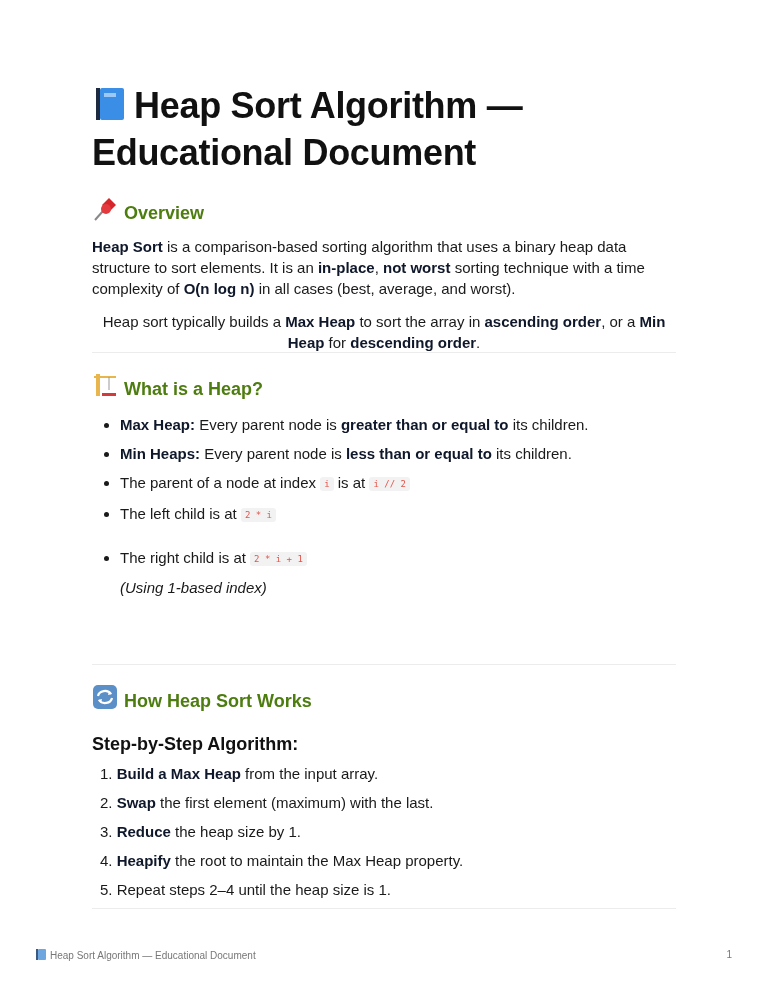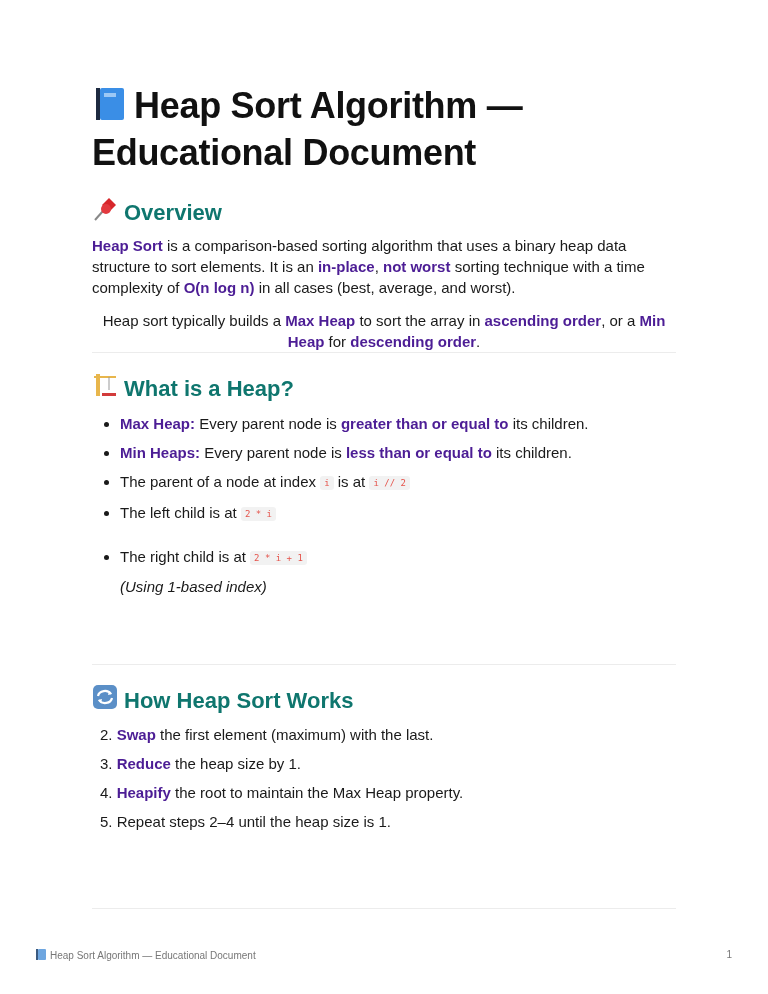--- a/index.html
+++ b/index.html
@@ -9,26 +9,26 @@
       color: #1a1a1a;
     }
     .page { position: absolute; left: 92px; top: 0; width: 584px; }
     h1 {
       position: absolute; top: 84px; left: 0; margin: 0;
       font-size: 36px; line-height: 43px; font-weight: 700; letter-spacing: -0.3px;
       color: #111;
     }
     .emoji { display: inline-block; vertical-align: -4px; margin-right: 6px; }
     h2 {
-      margin: 0; font-size: 22px; line-height: 28px; font-weight: 700; color: #0f766e;
+      margin: 0; font-size: 18px; line-height: 28px; font-weight: 700; color: #4d7c0f;
       display: flex; align-items: center;
     }
     h3 { margin: 0; font-size: 18px; line-height: 24px; font-weight: 700; color: #111; }
     p, li { font-size: 15px; line-height: 21px; margin: 0; }
-    b { font-weight: 700; color: #4c1d95; }
+    b { font-weight: 700; color: #0f172a; }
     .section { position: absolute; left: 0; width: 584px; }
     hr { border: 0; border-top: 1px solid #ececec; margin: 0; position: absolute; left: 0; width: 584px; }
     ul { margin: 0; padding-left: 28px; }
     ul li { list-style: disc; }
     code {
       font-family: "DejaVu Sans Mono", monospace; font-size: 9px; color: #e5534b;
       background: #f2f2f2; border-radius: 3px; padding: 2px 4px; vertical-align: 1px;
     }
     .footer { position: absolute; top: 949px; left: 36px; right: 36px; font-size: 10px; color: #777; display: flex; justify-content: space-between; }
     .footer-left { display: flex; align-items: center; }
@@ -96,21 +96,23 @@
         <svg width="26" height="26" viewBox="0 0 26 26">
             <rect x="1" y="1" width="24" height="24" rx="5" fill="#5b8fc7"></rect>
             <path d="M6 12 A7 6 0 0 1 19 10" stroke="#fff" stroke-width="2.2" fill="none"></path>
             <path d="M20 14 A7 6 0 0 1 7 16" stroke="#fff" stroke-width="2.2" fill="none"></path>
             <path d="M17 7 L20 10 L16 11 Z" fill="#fff"></path>
             <path d="M9 19 L6 16 L10 15 Z" fill="#fff"></path>
           </svg>
       </span>
         <span>How Heap Sort Works</span>
     </h2>
+    <h3 style="margin-top:14px;">Step-by-Step Algorithm:</h3>
     <div style="margin-top:7px;">
+      <p style="margin-bottom:8px; padding-left:8px;"><span>1.</span> <b>Build a Max Heap</b><span> from the input array.</span></p>
       <p style="margin-bottom:8px; padding-left:8px;"><span>2.</span> <b>Swap</b><span> the first element (maximum) with the last.</span></p>
       <p style="margin-bottom:8px; padding-left:8px;"><span>3.</span> <b>Reduce</b><span> the heap size by 1.</span></p>
       <p style="margin-bottom:8px; padding-left:8px;"><span>4.</span> <b>Heapify</b><span> the root to maintain the Max Heap property.</span></p>
       <p style="padding-left:8px;"><span>5.</span> <span>Repeat steps 2–4 until the heap size is 1.</span></p>
     </div>
   </div>
   <hr style="top:908px;">
 </div>
 
 <div class="footer">

